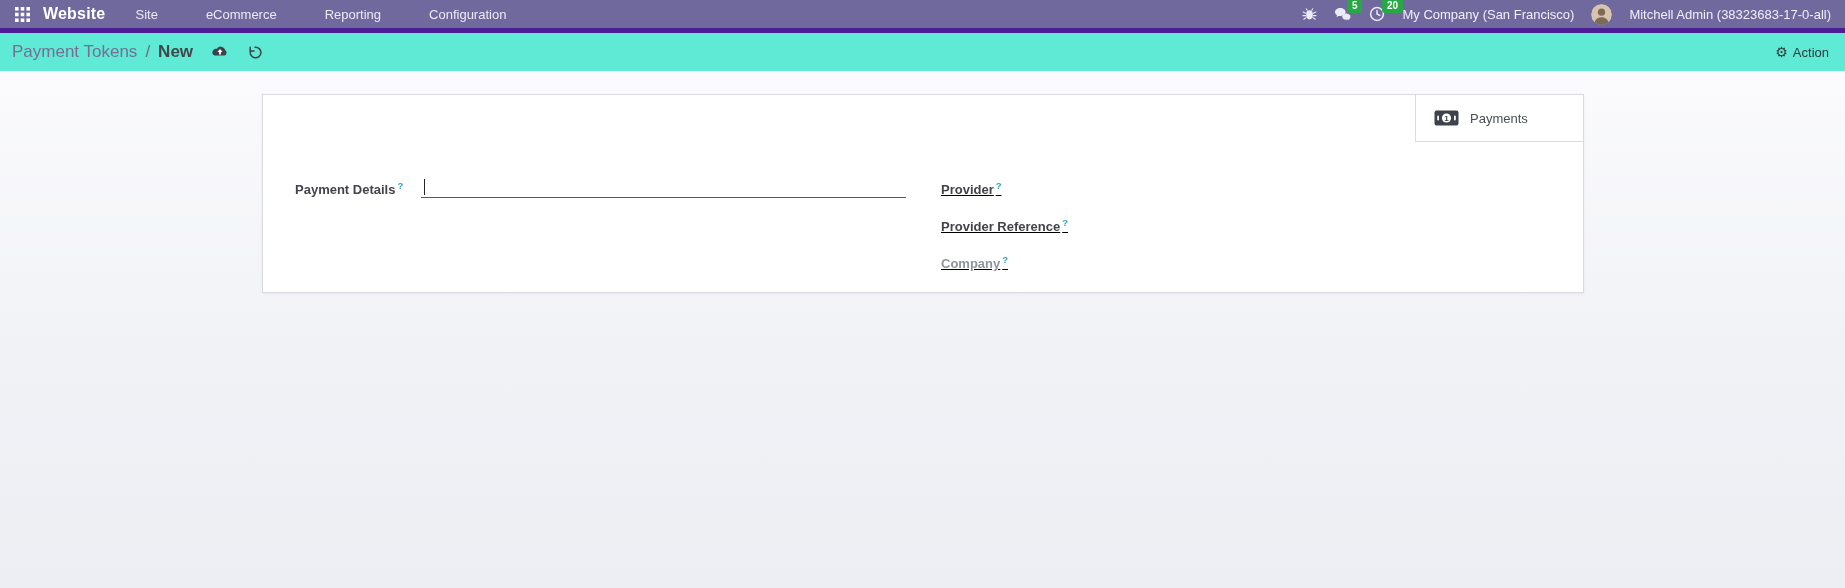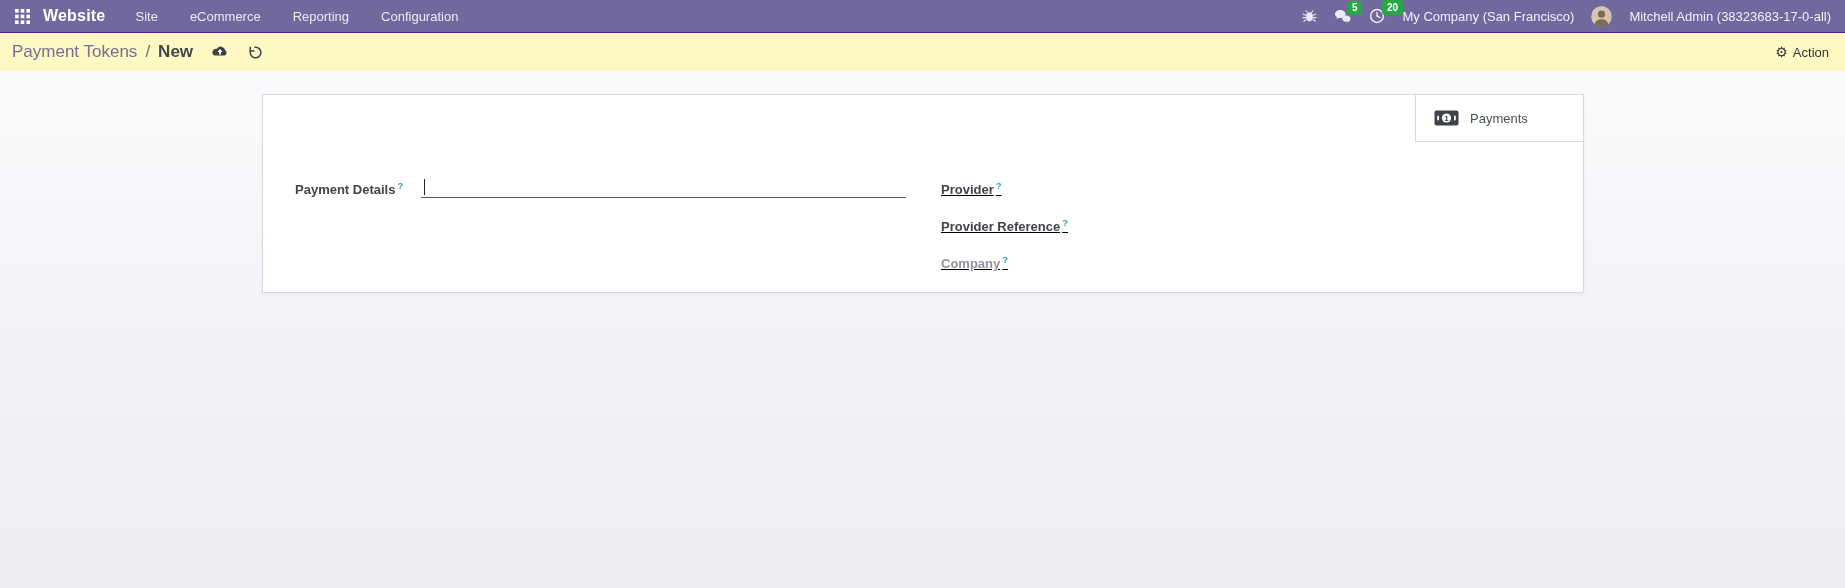--- a/index.html
+++ b/index.html
@@ -5,40 +5,40 @@
   * { box-sizing: border-box; }
   html,body { margin:0; padding:0; }
   body {
     width:1845px; height:588px; overflow:hidden;
     font-family:"Liberation Sans", sans-serif;
     background:#fff;
   }
 
   
   .navbar {
-    height:33px; background:#6f699e; border-bottom:1px solid #4c1d95;
+    height:33px; background:#6f699e; border-bottom:5px solid #4c1d95;
     display:flex; align-items:center; padding:0 14px 0 8px; color:#fff;
   }
   .apps-btn { width:28px; height:26px; display:flex; align-items:center; justify-content:center; cursor:pointer; margin-right:7px; }
   .brand { font-size:16px; font-weight:600; letter-spacing:.2px; margin-right:30px; cursor:pointer; }
-  .nav-menu { display:flex; align-items:center; gap:32px; font-size:13px; color:#eceaf6; }
+  .nav-menu { display:flex; align-items:center; gap:48px; font-size:13px; color:#eceaf6; }
   .nav-item { cursor:pointer; padding:2px 0; }
   .systray { margin-left:auto; display:flex; align-items:center; gap:17px; font-size:13px; color:#f1effa; }
   .icon-btn { position:relative; display:flex; align-items:center; cursor:pointer; }
   .badge {
     position:absolute; top:-8px; left:13px; background:#28a745; color:#fff;
     font-size:10px; font-weight:700; line-height:1.15; padding:1.5px 4.5px;
     border-radius:3px;
   }
   .avatar { width:21px; height:21px; border-radius:50%; overflow:hidden; display:block; cursor:pointer; }
   .systray-text { cursor:pointer; white-space:nowrap; }
 
   
   .control-panel {
-    height:38px; background:#fef9c3; display:flex; align-items:center;
+    height:38px; background:#5eead4; display:flex; align-items:center;
     justify-content:space-between; padding:0 16px 0 12px;
   }
   .cp-left { display:flex; align-items:center; gap:12px; }
   .breadcrumb { display:flex; align-items:baseline; gap:8px; font-size:17px; }
   .bc-parent { color:#766e94; cursor:pointer; }
   .bc-sep { color:#6e6e78; }
   .bc-current { color:#45454e;font-weight:bold; }
   .cp-icon { display:flex; align-items:center; cursor:pointer; margin-left:6px; }
   .action-btn { display:flex; align-items:center; gap:5px; font-size:13px; color:#33363c; cursor:pointer; }
   .gear-glyph { font-size:14px; line-height:1; color:#33363c; }

